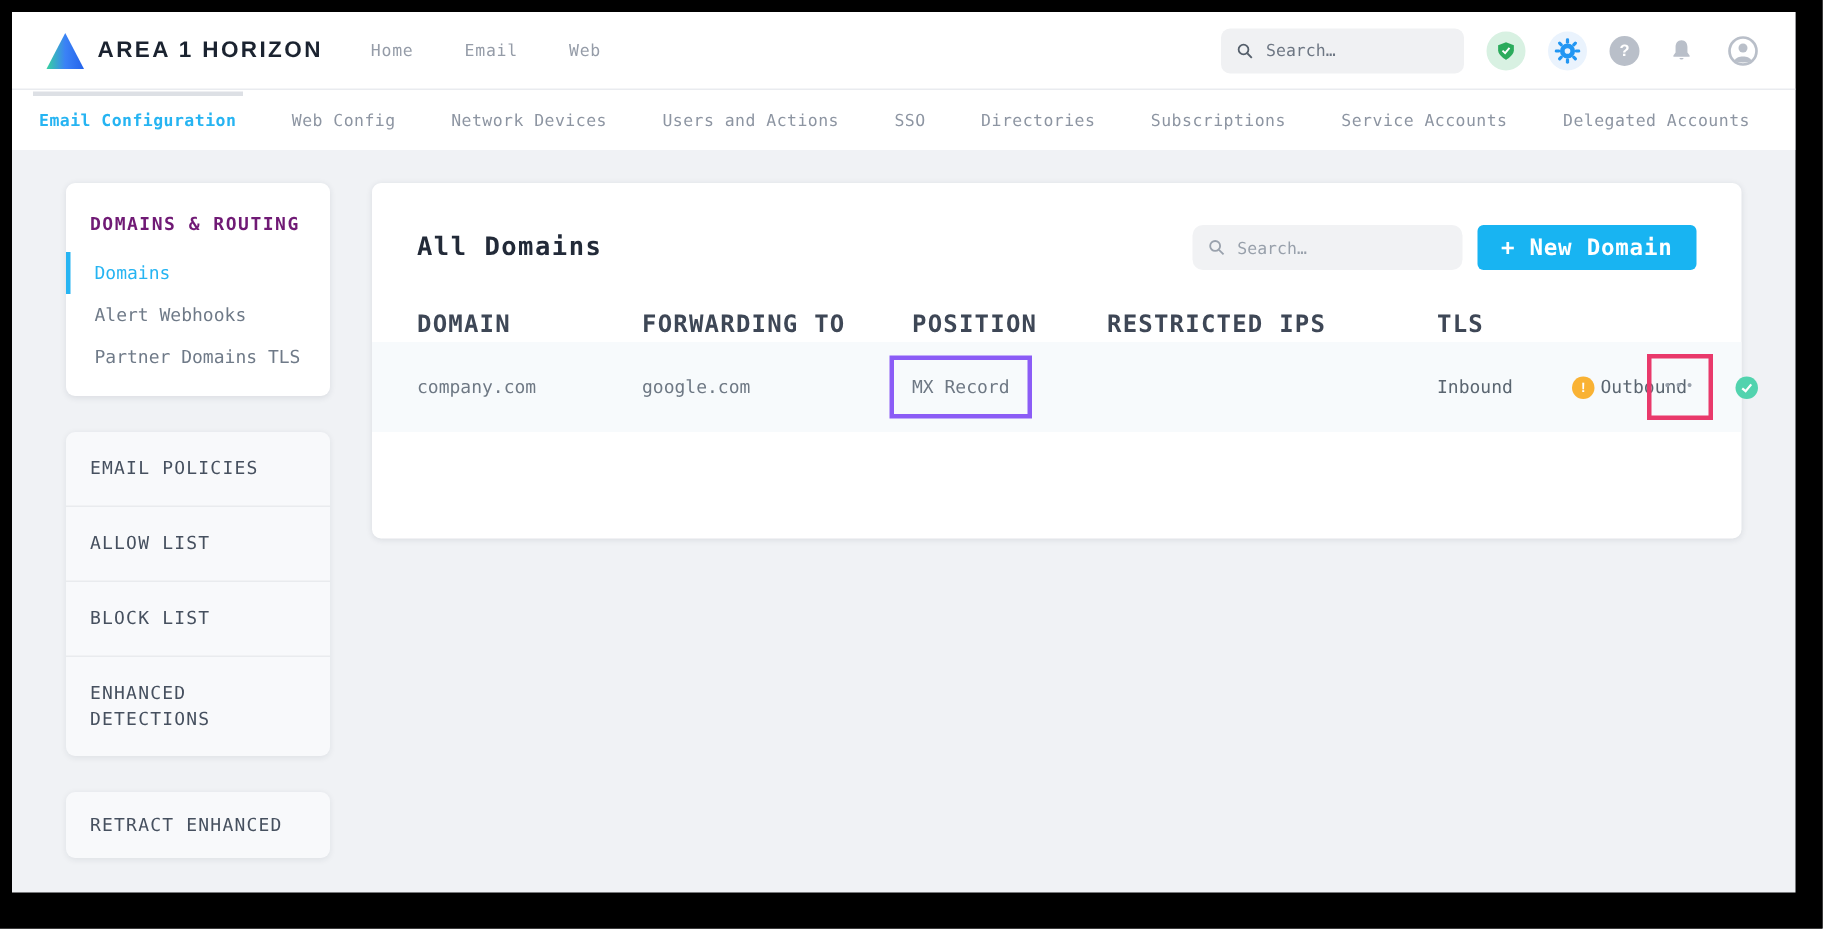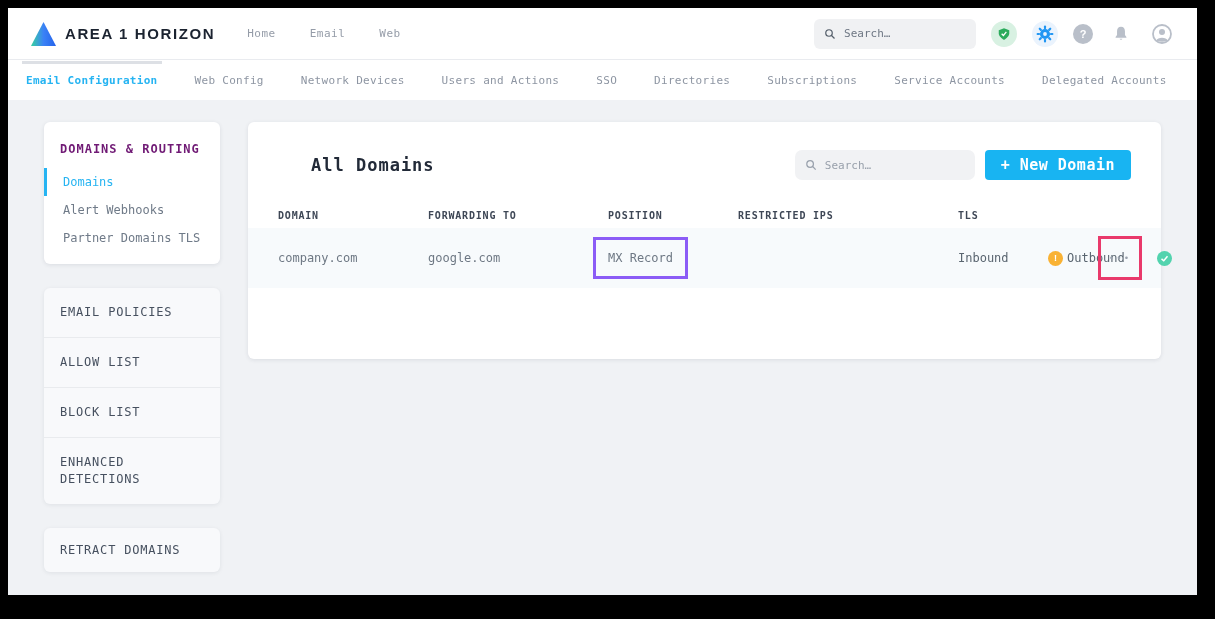--- a/index.html
+++ b/index.html
@@ -55,35 +55,35 @@
     border-bottom:1px solid #e9ebee; cursor:pointer; line-height:17px; }
   .stack-sec:last-child { border-bottom:none; }
 
   .side-retract { position:absolute; left:36px; top:428px; width:176px;
     background:#f8f9fb; border-radius:6px; box-shadow:0 1px 4px rgba(25,35,55,.08);
     padding:15px 16px; font-size:12px; color:#46505f; letter-spacing:.8px; cursor:pointer; }
 
   
   .panel { position:absolute; left:240px; top:22px; width:913px; height:237px; }
   .panel-head { display:flex; align-items:center; padding:28px 30px 22px; }
-  .panel-title { font-size:17px; font-weight:bold; color:#222a38; letter-spacing:1px;margin-left:33px; }
+  .panel-title { font-size:17px; font-weight:bold; color:#222a38; letter-spacing:1px; }
   .panel-head-right { margin-left:auto; display:flex; align-items:center; gap:10px; }
   .panel-search { display:flex; align-items:center; gap:8px; width:180px; height:30px;
     background:#f1f2f4; border-radius:7px; padding:0 10px; }
   .panel-search input { border:none; outline:none; background:transparent; width:100%;
     font-family:inherit; font-size:11px; color:#3c4553; }
   .panel-search input::placeholder { color:#98a0ab; }
   .btn-new { height:30px; padding:0 16px; background:#18b4f2; border:none; border-radius:4px;
     color:#fff; font-family:inherit; font-size:15px; font-weight:bold; letter-spacing:.5px;
     cursor:pointer; }
 
   .tgrid { display:grid; grid-template-columns:150px 180px 130px 220px 140px 1fr;
     padding:0 30px; align-items:center; }
   .thead { height:26px; }
-  .thead span { font-size:10px; font-weight:bold; color:#3e4756; letter-spacing:.8px; }
+  .thead span { font-size:16px; font-weight:bold; color:#3e4756; letter-spacing:.8px; }
   .trow { background:#f7fafc; height:60px; font-size:12px; color:#6e7884; }
   .hl-box { display:inline-block; border:3px solid #8b5cf6; padding:11px 12px;
     margin-left:-15px; }
   .tls-cell { display:flex; flex-direction:row; gap:4px; }
   .tls-line { display:flex; align-items:center; }
   .tls-line span { width:90px; color:#5a6570; }
   .dot-ic { width:15px; height:15px; border-radius:50%; display:flex; align-items:center;
     justify-content:center; color:#fff; font-size:9px; font-weight:bold;
     font-family:"Liberation Sans", sans-serif; }
   .dot-warn { background:#f9b234; }
@@ -189,21 +189,21 @@
       <div class="side-item">Partner Domains TLS</div>
     </aside>
 
     <aside class="side-stack">
       <div class="stack-sec">EMAIL POLICIES</div>
       <div class="stack-sec">ALLOW LIST</div>
       <div class="stack-sec">BLOCK LIST</div>
       <div class="stack-sec" style="width:130px;">ENHANCED DETECTIONS</div>
     </aside>
 
-    <aside class="side-retract">RETRACT DOMAINS</aside>
+    <aside class="side-retract">RETRACT ENHANCED</aside>
 
     <section class="card panel">
       <div class="panel-head">
         <div class="panel-title">All Domains</div>
         <div class="panel-head-right">
           <div class="panel-search">
             <svg width="14" height="14" viewBox="0 0 24 24">
               <circle cx="10" cy="10" r="6.5" fill="none" stroke="#9aa2ad" stroke-width="2.4"></circle>
               <line x1="15" y1="15" x2="21" y2="21" stroke="#9aa2ad" stroke-width="2.4"></line>
             </svg>

